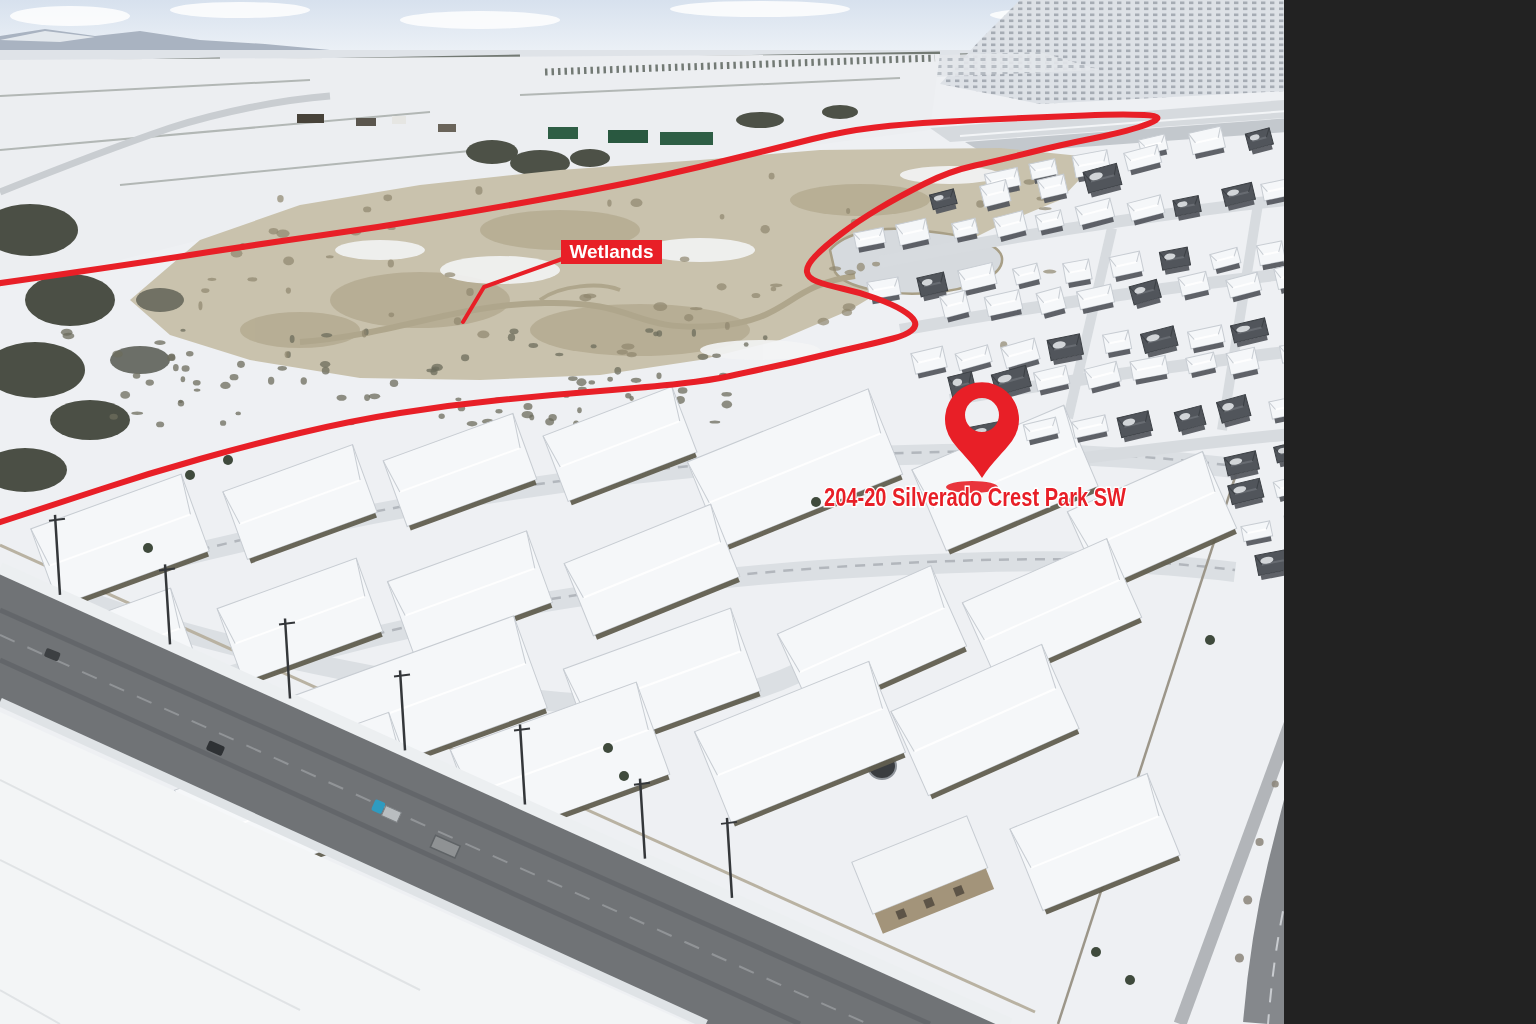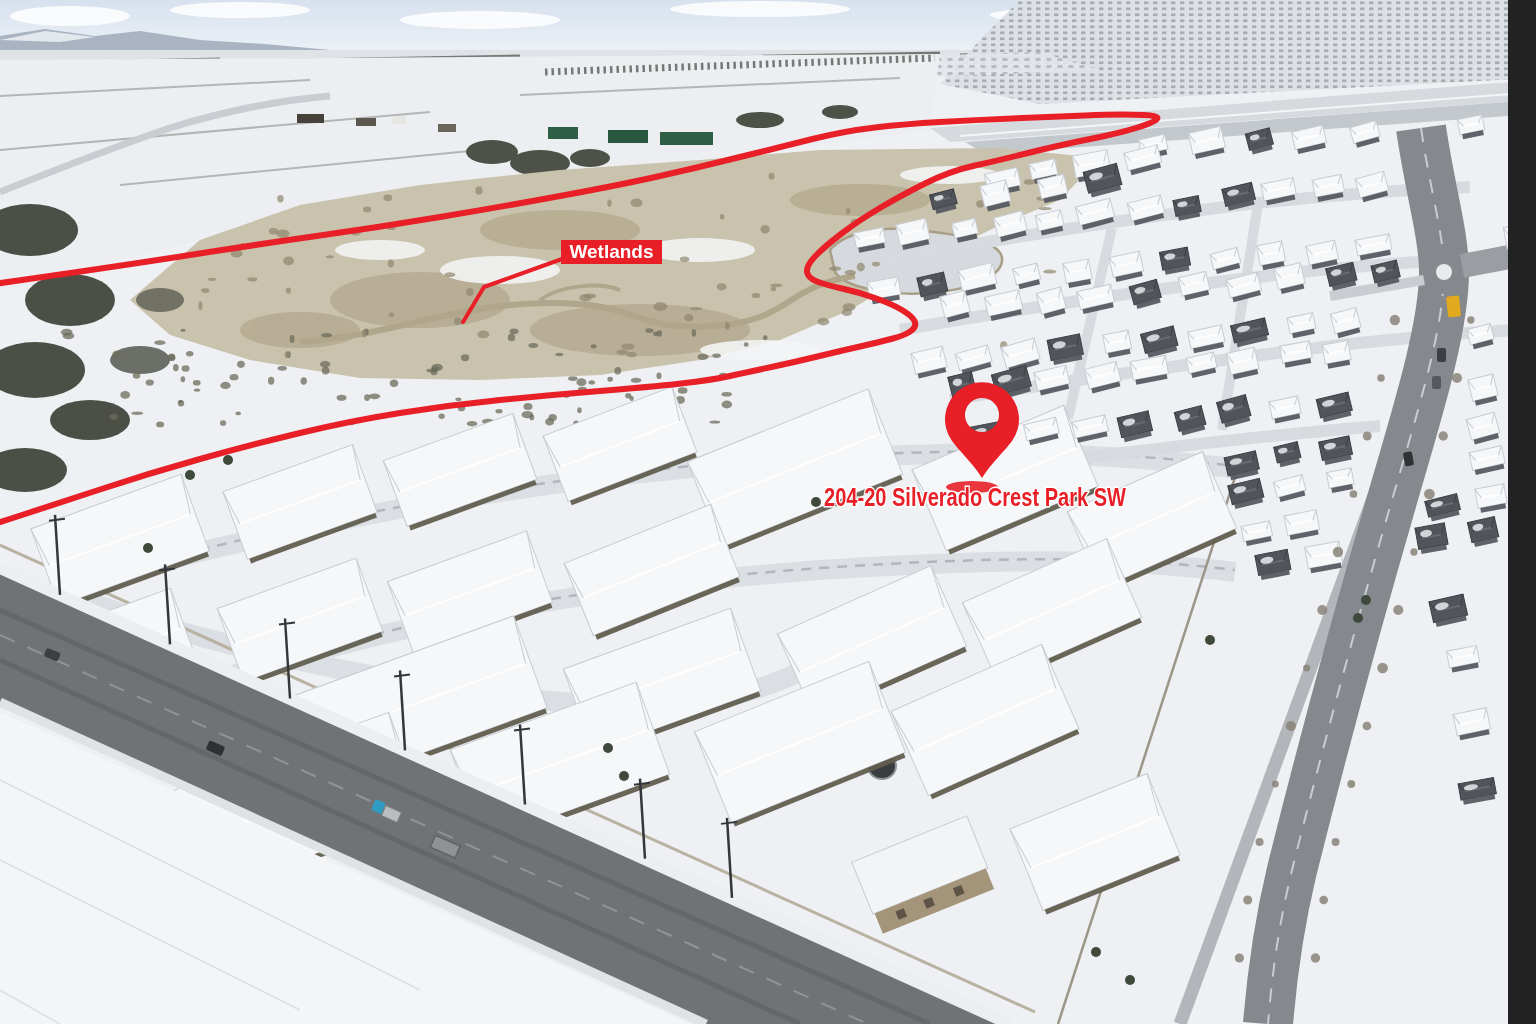--- a/index.html
+++ b/index.html
@@ -1,16 +1,16 @@
 <!DOCTYPE html>
 <html><head>
 <meta charset="utf-8">
 <style>
   html,body{margin:0;padding:0;background:#222;}
-  .stage{position:relative;width:1508px;height:1024px;overflow:hidden;
+  .stage{position:relative;width:1284px;height:1024px;overflow:hidden;
          font-family:"Liberation Sans", sans-serif;}
   .stage svg{position:absolute;left:0;top:0;display:block;}
   text{font-family:"Liberation Sans", sans-serif;}
 </style>
 </head>
 <body>
 
 <div class="stage">
 <svg width="1536" height="1024" viewBox="0 0 1536 1024">
   <defs>

